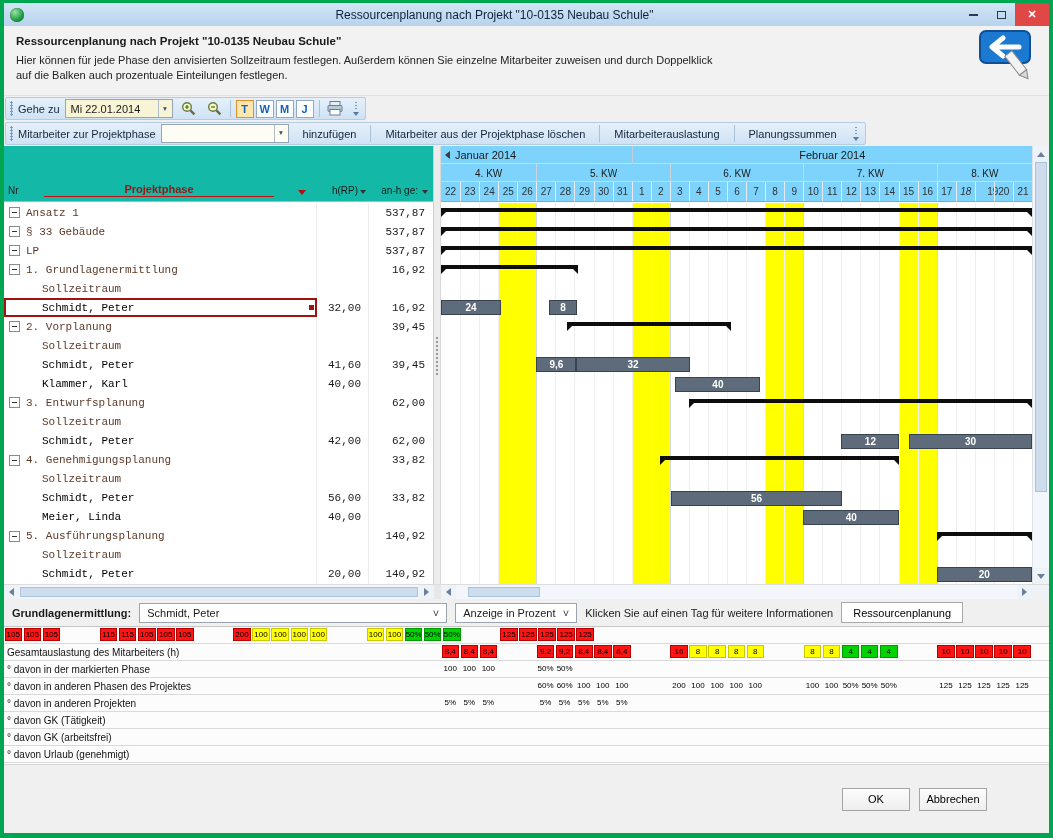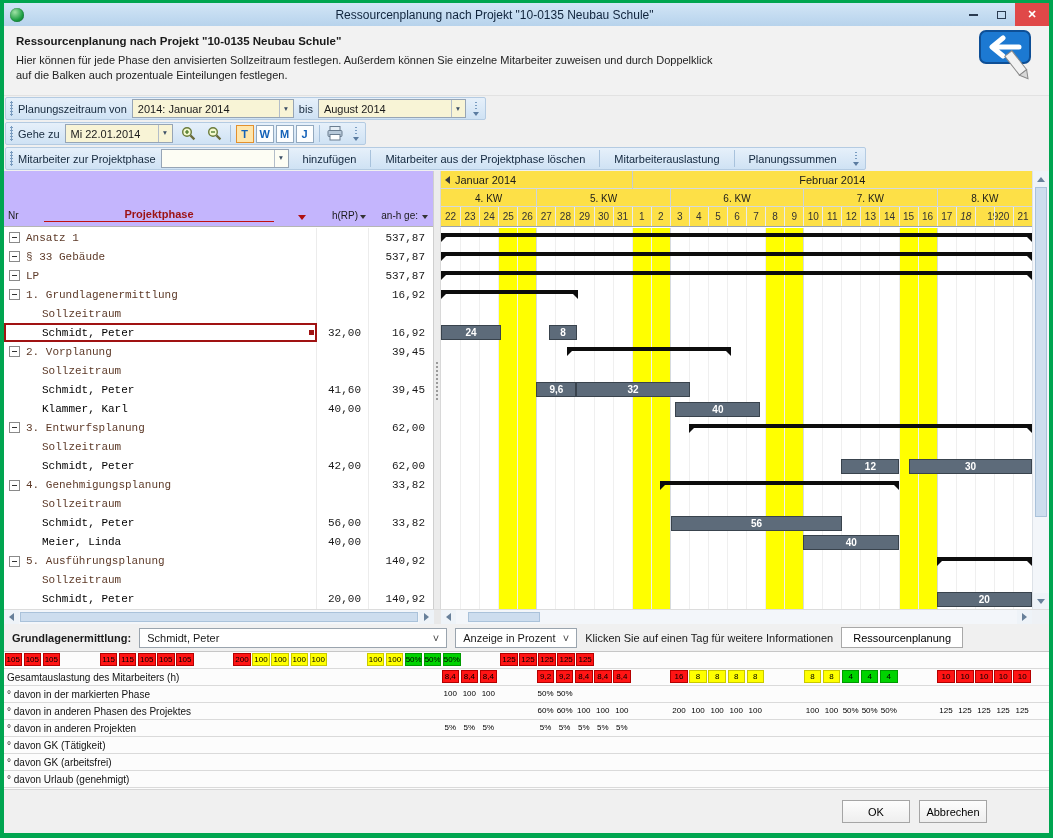--- a/index.html
+++ b/index.html
@@ -40,21 +40,21 @@
   .tb-more { width:11px; height:19px; position:relative; }
   .tb-more::before { content:""; position:absolute; left:4px; top:2px; bottom:8px; width:2px; background-image:radial-gradient(circle,#7a9cc0 0.8px,transparent 1px); background-size:2px 3px; }
   .tb-more::after { content:""; position:absolute; left:2px; bottom:2px; border-left:3px solid transparent; border-right:3px solid transparent; border-top:4px solid #5a7ba0; }
   .iconbtn { width:21px; height:21px; display:flex; align-items:center; justify-content:center; }
   .view-box { width:18px; height:18px; border:1px solid #93a9bf; background:#fdfefe; display:flex; align-items:center; justify-content:center; color:#1462b8; font-weight:bold; font-size:11px; }
   .view-box.on { background:#ffe6ac; border:1px solid #e2902e; }
 
   
   .main { height:438px; display:flex; background:#fff; position:relative; flex:0 0 auto; }
   .lt { width:430px; position:relative; background:#fff; border-right:1px solid #cfcfcf; flex:0 0 auto; }
-  .lt-head { height:56px; background:#c4b5fd; border-bottom:1px solid #b5b5b5; position:relative; }
+  .lt-head { height:56px; background:#14b8a6; border-bottom:1px solid #b5b5b5; position:relative; }
   .h-nr { position:absolute; left:4px; bottom:5px; font-size:10px; color:#222; }
   .h-phase { position:absolute; left:40px; width:230px; bottom:4px; text-align:center; color:#9c1212; font-weight:bold; font-size:11px; border-bottom:1px solid #c01010; padding-bottom:1px; }
   .h-filter { position:absolute; left:294px; bottom:6px; width:0; height:0; border-left:4px solid transparent; border-right:4px solid transparent; border-top:5px solid #b01010; }
   .h-hrp { position:absolute; left:314px; width:40px; bottom:5px; font-size:10px; text-align:right; }
   .h-anh { position:absolute; left:366px; width:48px; bottom:5px; font-size:10px; text-align:right; }
   .h-sort { position:absolute; bottom:7px; width:0; height:0; border-left:3.5px solid transparent; border-right:3.5px solid transparent; border-top:4px solid #333; }
   .h-sort.s1 { left:356px; } .h-sort.s2 { left:418px; }
   .lt-rows { position:absolute; top:57px; left:0; right:0; bottom:0; overflow:hidden;font-family:Liberation Mono, monospace; }
   .lt-row { height:19.05px; display:flex; align-items:stretch; font-size:11px; }
   .c-name { width:313px; position:relative; display:flex; align-items:center; padding-left:22px; border-right:1px solid #ececec; }
@@ -65,21 +65,21 @@
   .expander::before { content:""; position:absolute; left:2px; top:4px; width:5px; height:1px; background:#333; }
   .c-hrp { width:52px; display:flex; align-items:center; justify-content:flex-end; padding-right:7px; border-right:1px solid #ececec; }
   .c-anh { flex:1; display:flex; align-items:center; justify-content:flex-end; padding-right:8px; }
   .sel .c-name { outline:2px solid #a01212; outline-offset:-2px; }
   .sel .c-name::after { content:""; position:absolute; right:2px; top:7px; width:5px; height:5px; background:#a01212; }
 
   .splitter { width:7px; background:#ececec; border-right:1px solid #d8d8d8; flex:0 0 auto; }
   .splitter::before { content:""; display:block; margin:190px auto 0 auto; width:2px; height:40px; background-image:radial-gradient(circle,#9a9a9a 0.8px,transparent 1px); background-size:2px 4px; }
 
   .gantt { width:591px; position:relative; background:#fff; flex:0 0 auto; }
-  .g-head { height:56px; position:relative; background:#fde047; border-bottom:1px solid #9aa4ae; }
+  .g-head { height:56px; position:relative; background:#7dd3fc; border-bottom:1px solid #9aa4ae; }
   .g-mrow { position:relative; height:18px; border-bottom:1px solid #d3d9df; }
   .g-wrow { position:relative; height:18px; border-bottom:1px solid #d3d9df; }
   .g-drow { position:relative; height:19px; }
   .g-month { position:absolute; top:0; height:18px; display:flex; align-items:center; font-size:11px; padding-left:4px; }
   .g-month.ctr { justify-content:center; padding-left:0; }
   .g-month.mb { border-left:1px solid #c4ccd4; }
   .g-back { width:0; height:0; border-top:4px solid transparent; border-bottom:4px solid transparent; border-right:5px solid #3a3a3a; margin-right:5px; }
   .g-week { position:absolute; top:0; height:18px; display:flex; align-items:center; justify-content:center; font-size:10px; }
   .g-week.wb { border-left:1px solid #ccd4dc; }
   .g-dayh { position:absolute; top:0; height:19px; display:flex; align-items:center; justify-content:center; font-size:10px; color:#333; }
@@ -170,36 +170,20 @@
           <rect x="1" y="1" width="50" height="32" rx="6" fill="#1c79d2" stroke="#0e4f96" stroke-width="2"></rect>
           <path d="M40 17 H16 M24 8 L13 17 L24 26" fill="none" stroke="#ffffff" stroke-width="5" stroke-linecap="round" stroke-linejoin="round"></path>
           <g transform="rotate(-38 40 38)">
             <rect x="36" y="20" width="9" height="24" fill="#f2f2f2" stroke="#8a8a8a"></rect>
             <path d="M36 44 L40.5 52 L45 44 Z" fill="#d8d8d8" stroke="#8a8a8a"></path>
           </g>
         </svg>
       </div>
     </div>
 
-    <div class="tbrow">
-      <div class="strip">
-        <span class="tb-grip"></span>
-        <span class="tb-label">Planungszeitraum von</span>
-        <div class="combo" style="width:162px;">
-          <span class="val">2014: Januar 2014</span>
-          <span class="dd"></span>
-        </div>
-        <span class="tb-label">bis</span>
-        <div class="combo" style="width:148px;">
-          <span class="val">August 2014</span>
-          <span class="dd"></span>
-        </div>
-        <span class="tb-more"></span>
-      </div>
-    </div>
 
     <div class="tbrow">
       <div class="strip">
         <span class="tb-grip"></span>
         <span class="tb-label">Gehe zu</span>
         <div class="combo" style="width:108px;">
           <span class="val">Mi 22.01.2014</span>
           <span class="dd"></span>
         </div>
         <span class="iconbtn">

